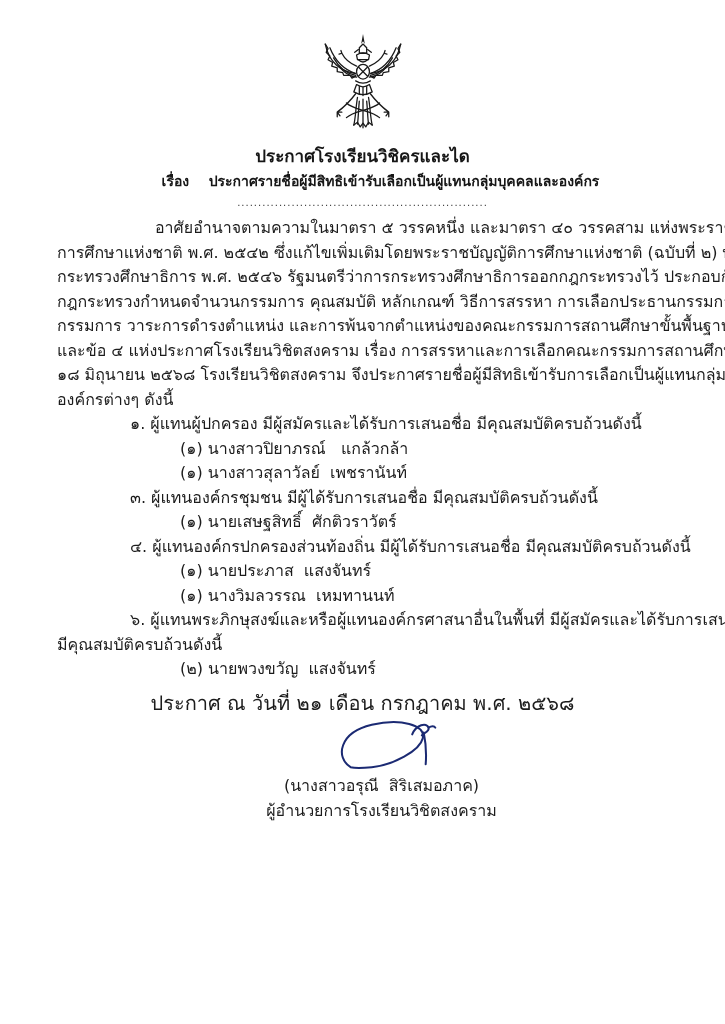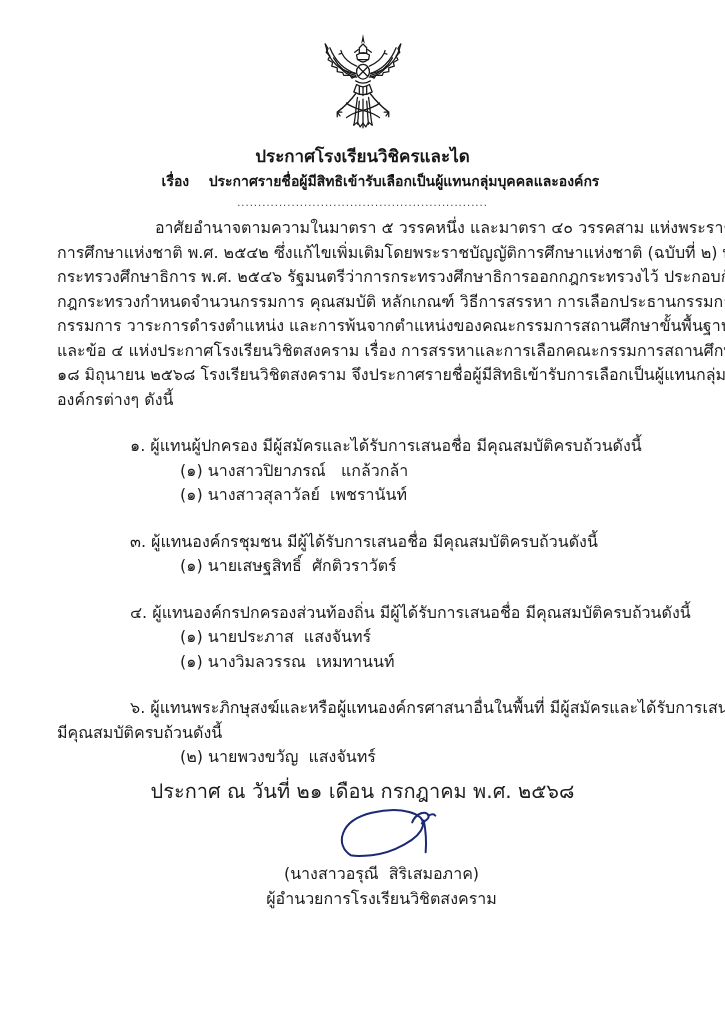--- a/index.html
+++ b/index.html
@@ -24,21 +24,21 @@
   .dots{
     text-align:center;font-size:10px;line-height:13px;letter-spacing:1px;color:#3a3a3a;
     margin-top:2px;
   }
   .body-text{
     margin:7px 57px 0 57px;
     font-size:16px;line-height:24.5px;
   }
   .pline{white-space:nowrap;}
   .pline.first{text-indent:98px;}
-  .item-heading{padding-left:73px;white-space:nowrap;margin-top:22px;}
+  .item-heading{padding-left:73px;white-space:nowrap;}
   .item-name{padding-left:123px;white-space:nowrap;}
   .item-wrap-line{padding-left:0;white-space:nowrap;}
   .date-line{
     text-align:center;font-size:20px;line-height:24.5px;margin-top:9px;
   }
   .sign-block{
     width:300px;margin:4px auto 0 auto;transform:translateX(19px);
     text-align:center;font-size:16px;line-height:24.5px;
   }
   .sig-wrap{height:52px;position:relative;}

